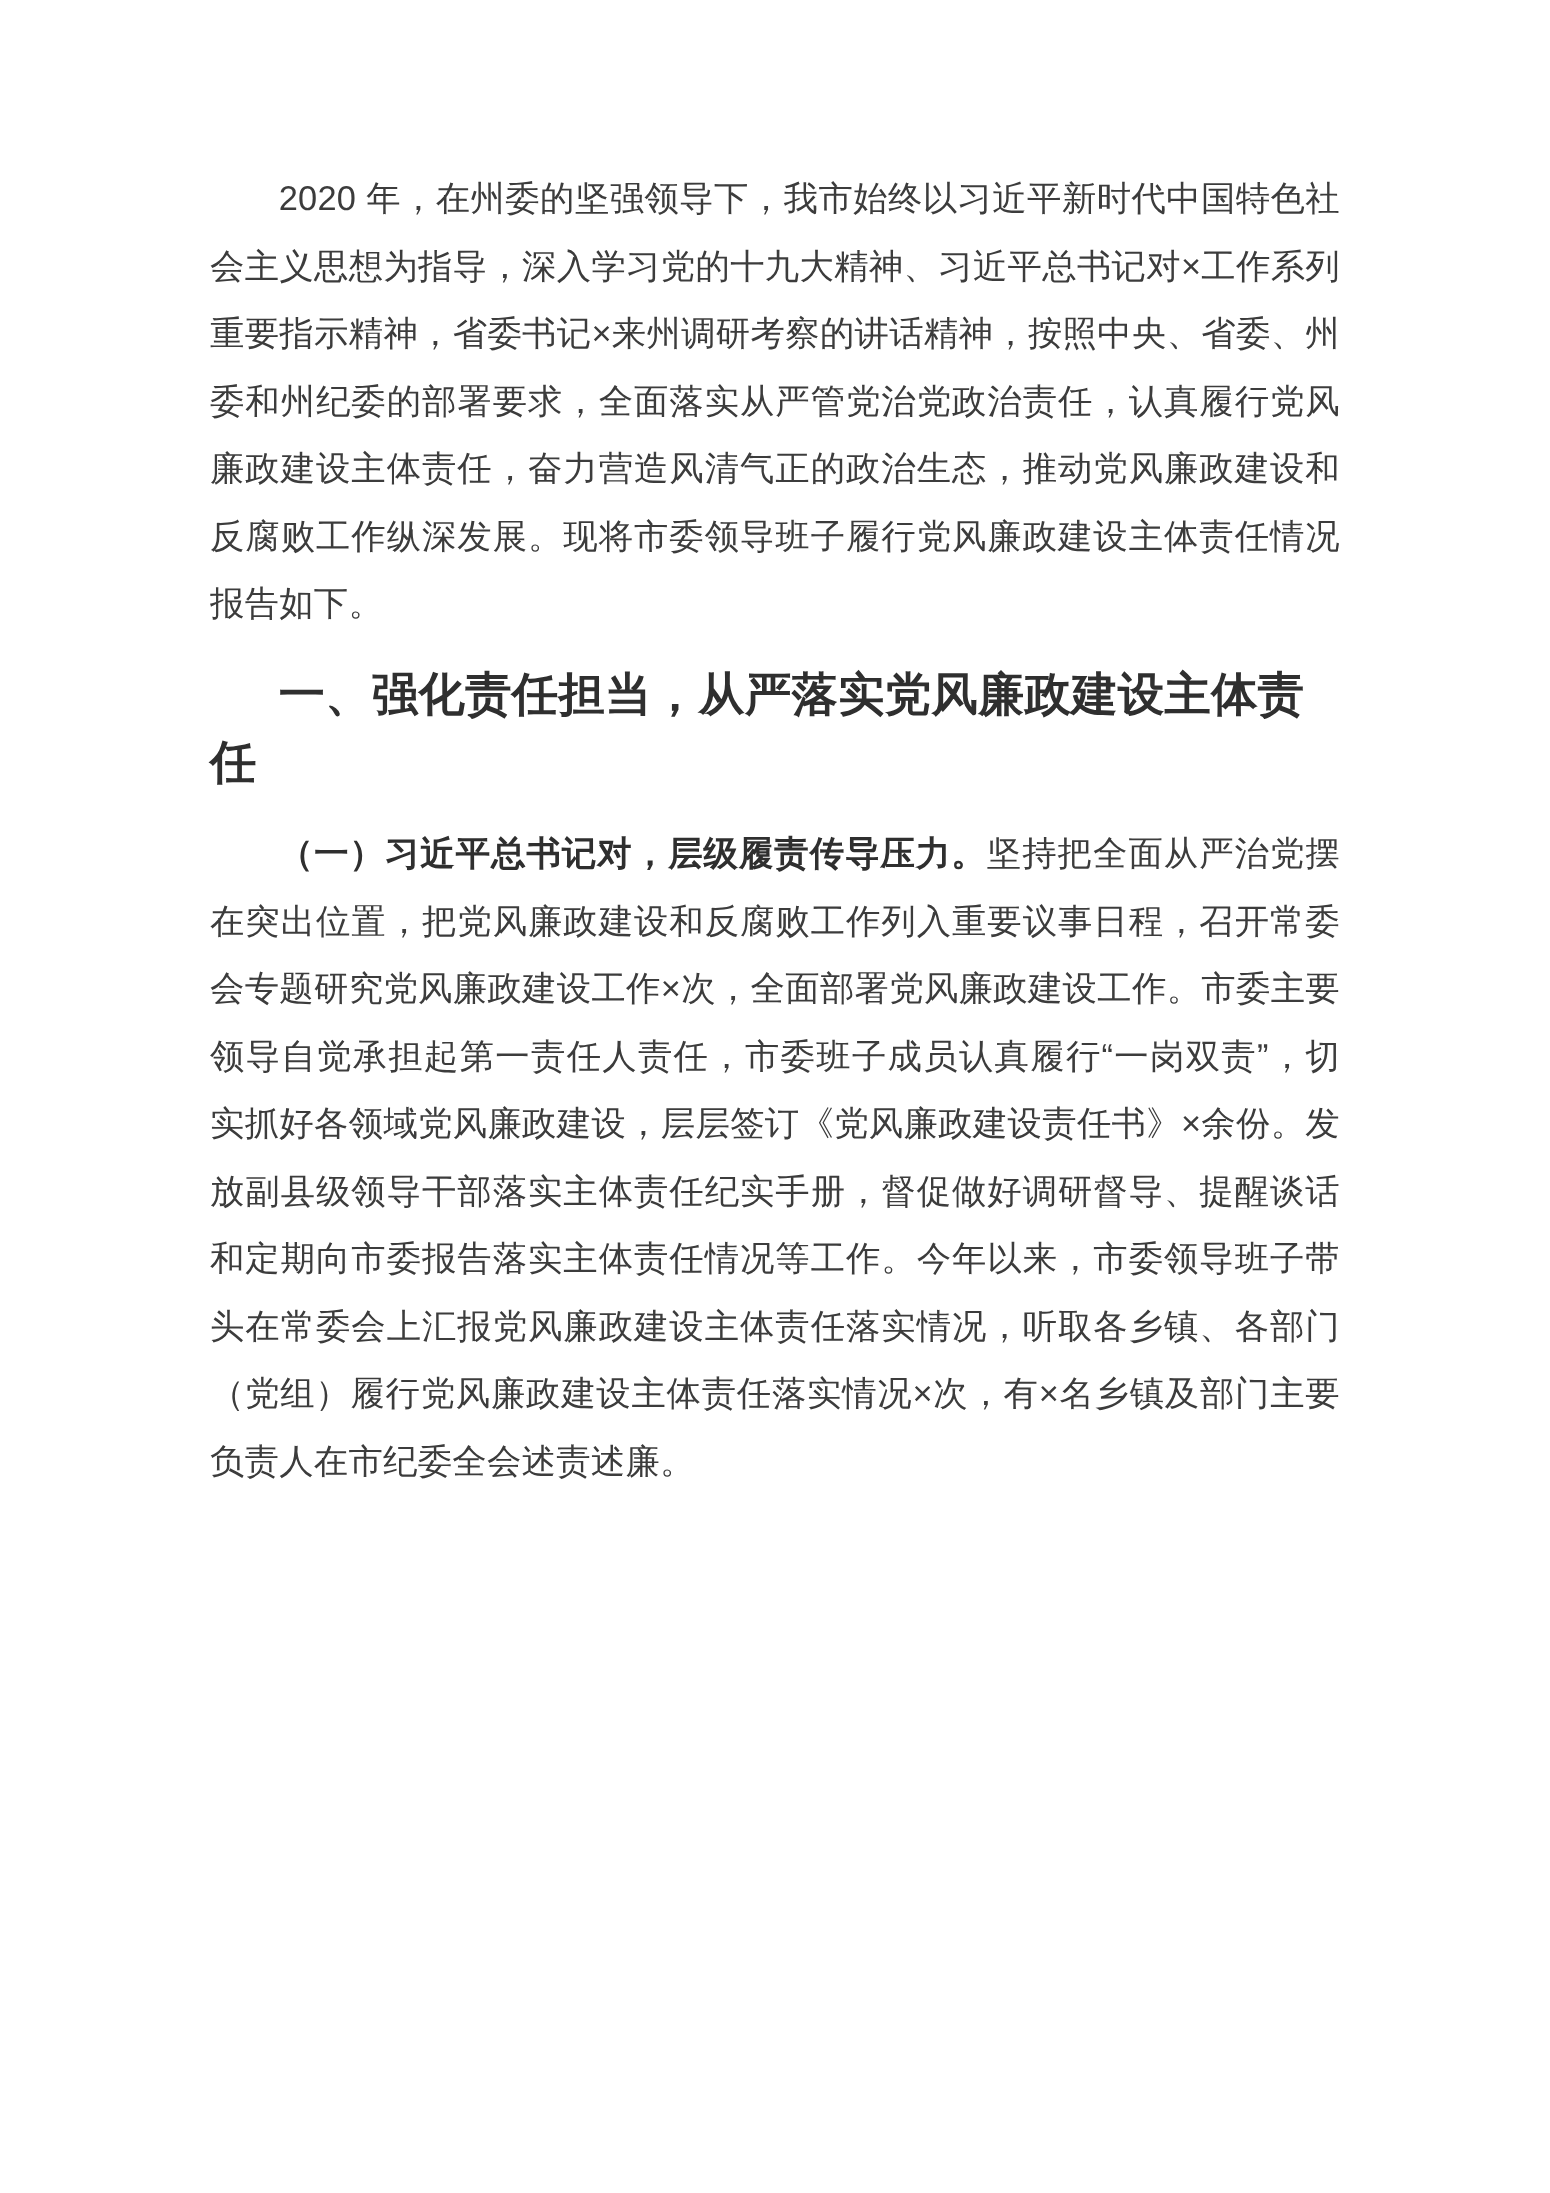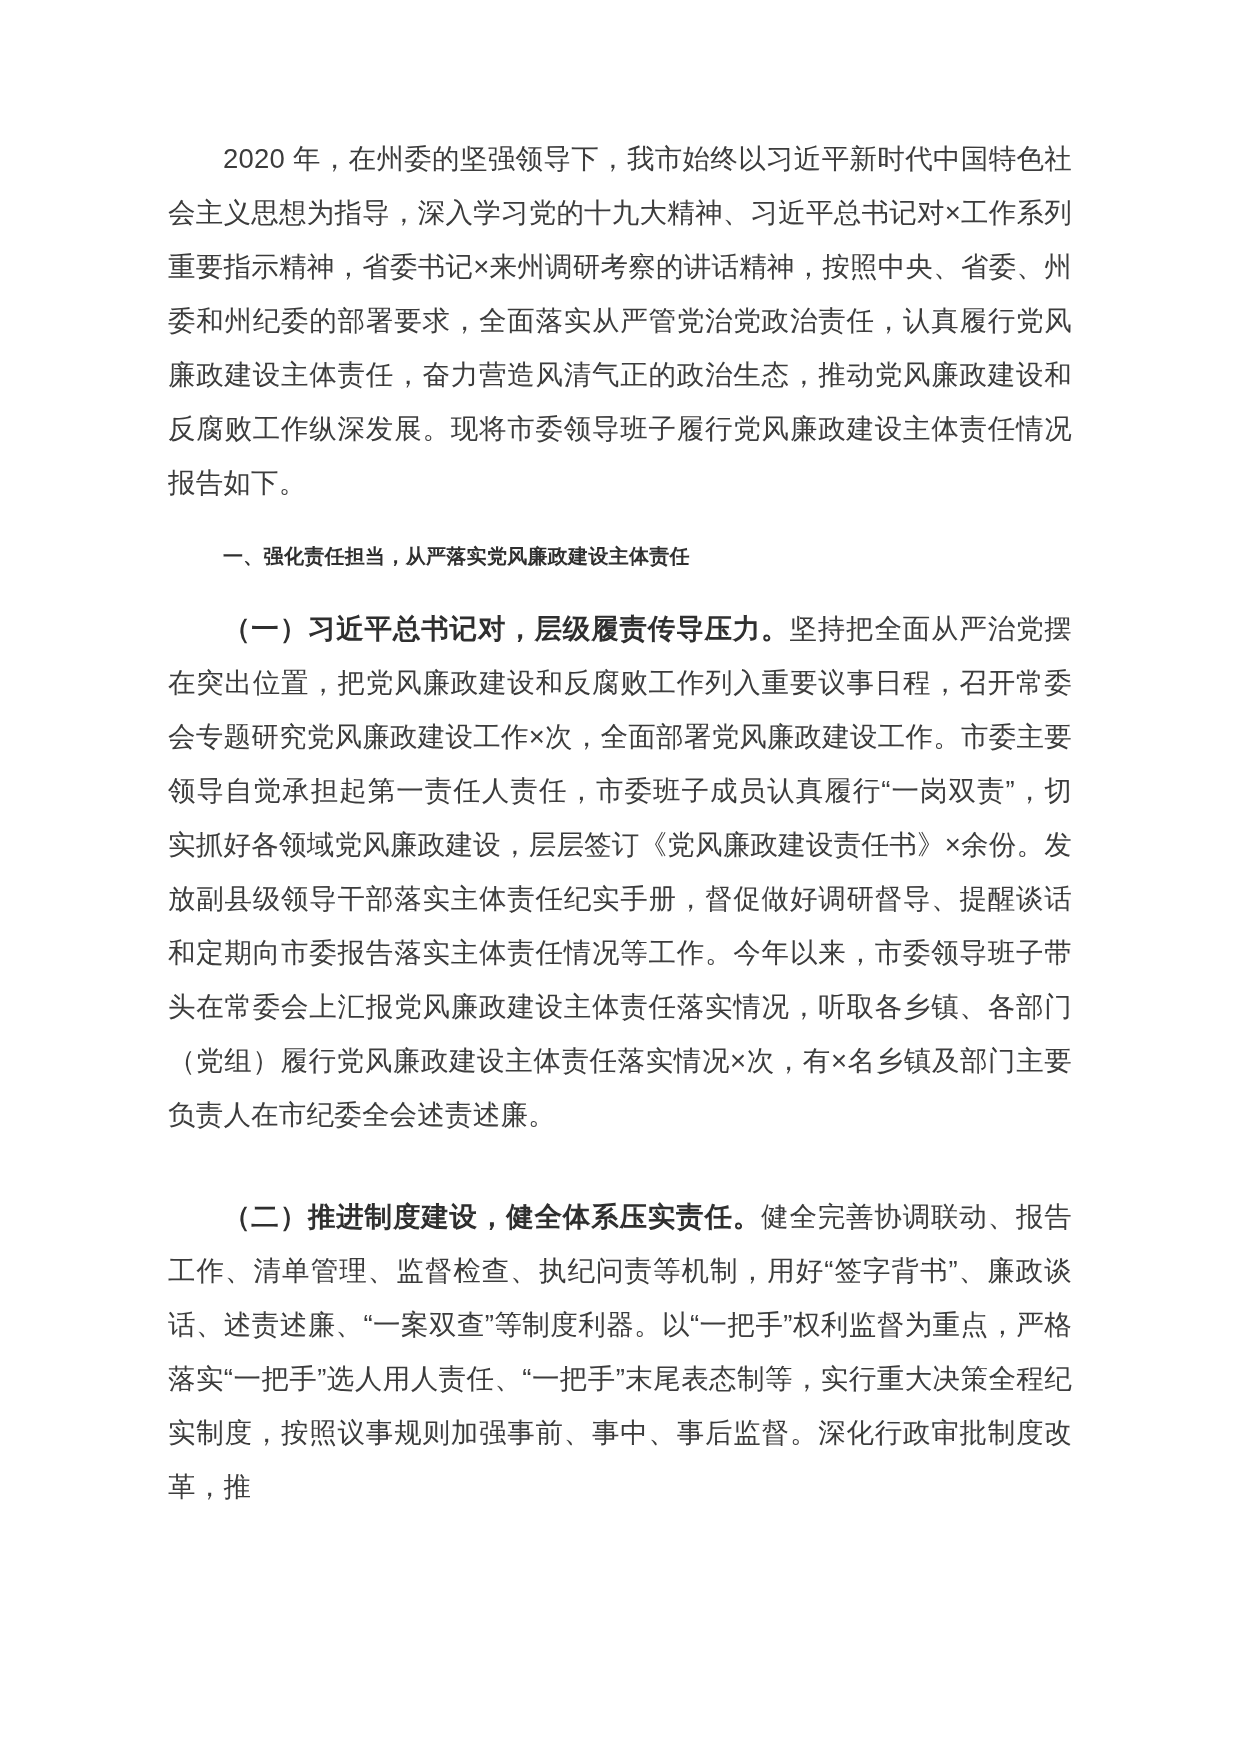--- a/index.html
+++ b/index.html
@@ -32,21 +32,21 @@
     line-height: 54px;
     letter-spacing: 0.2px;
     text-align: justify;
     text-justify: inter-character;
     text-indent: 55px;
     color: #3c3c3c;
     word-break: break-all;
   }
   p.heading {
     margin: 0;
-    font-size: 20px;
+    font-size: 37px;
     line-height: 54px;
     font-weight: bold;
     text-indent: 55px;
     color: #2f2f2f;
     letter-spacing: 0.3px;
   }
   .gap-sm { height: 19px; }
   .gap-lg { height: 48px; }
   b.run, .bold-run {
     font-weight: bold;
@@ -65,16 +65,15 @@
     <div class="gap-sm"></div>
 
     <p class="heading">一、强化责任担当，从严落实党风廉政建设主体责任</p>
 
     <div class="gap-sm"></div>
 
     <p class="para"><b class="bold-run">（一）习近平总书记对，层级履责传导压力。</b><span class="normal">坚持把全面从严治党摆在突出位置，把党风廉政建设和反腐败工作列入重要议事日程，召开常委会专题研究党风廉政建设工作×次，全面部署党风廉政建设工作。市委主要领导自觉承担起第一责任人责任，市委班子成员认真履行“一岗双责”，切实抓好各领域党风廉政建设，层层签订《党风廉政建设责任书》×余份。发放副县级领导干部落实主体责任纪实手册，督促做好调研督导、提醒谈话和定期向市委报告落实主体责任情况等工作。今年以来，市委领导班子带头在常委会上汇报党风廉政建设主体责任落实情况，听取各乡镇、各部门（党组）履行党风廉政建设主体责任落实情况×次，有×名乡镇及部门主要负责人在市纪委全会述责述廉。</span></p>
 
     <div class="gap-lg"></div>
 
-    <p class="para"><b class="bold-run">（二）推进制度建设，健全体系压实责任。</b><span class="normal">健全完善协调联动、报告工作、清单管理、监督检查、执纪问责等机制，用好“签字背书”、廉政谈话、述责述廉、“一案双查”等制度利器。以“一把手”权利监督为重点，严格落实“一把手”选人用人责任、“一把手”末尾表态制等，实行重大决策全程纪实制度，按照议事规则加强事前、事中、事后监督。深化行政审批制度改革，推</span></p>
 
   </div>
 </div>
 
 </body></html>

